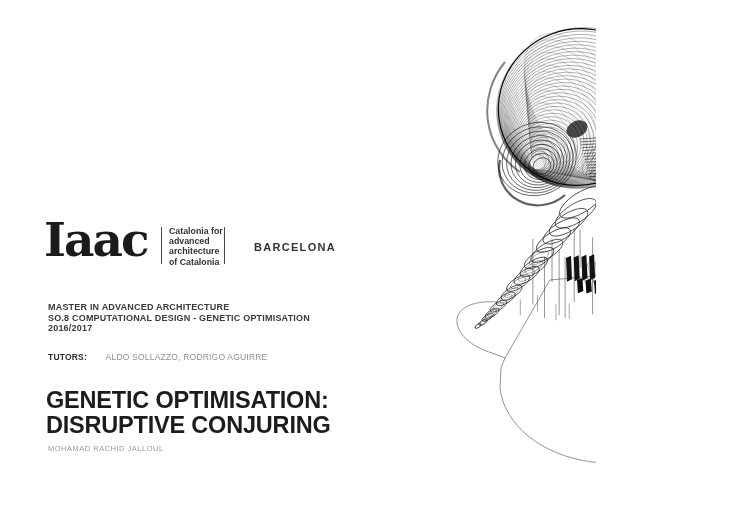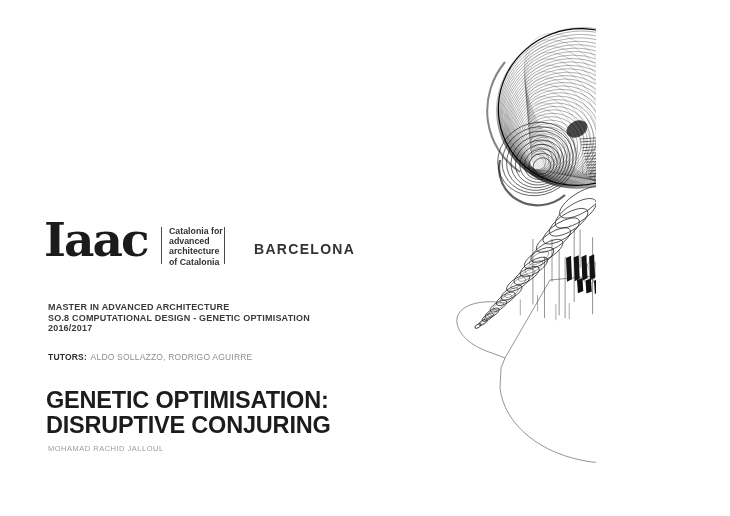--- a/index.html
+++ b/index.html
@@ -8,31 +8,31 @@
   #art{position:absolute;top:0;left:0;}
 
   
   .logo-word{position:absolute;left:44px;top:216px;font-family:"DejaVu Serif",serif;
              font-weight:bold;font-size:47px;line-height:47px;color:#1b1b1b;letter-spacing:-2px;}
   .logo-div{position:absolute;width:1px;background:#4a4a4a;top:227px;height:37px;}
   .logo-div1{left:161px;}
   .logo-div2{left:224px;}
   .logo-institute{position:absolute;left:169px;top:226px;font-size:8.8px;line-height:10.2px;
                   color:#333;font-weight:600;}
-  .logo-city{position:absolute;left:234px;top:241px;font-size:14px;font-weight:bold;
+  .logo-city{position:absolute;left:234px;top:241px;font-size:11px;font-weight:bold;
              letter-spacing:1.3px;color:#333;padding-left:20px;}
 
   
   .program{position:absolute;left:48px;top:302px;font-size:9px;font-weight:bold;
            line-height:10.5px;color:#3a3a3a;letter-spacing:.2px;}
 
   
   .tutors{position:absolute;left:48px;top:352px;font-size:8.5px;letter-spacing:.2px;}
   .tutors .lbl{font-weight:bold;color:#2e2e2e;margin-top:8px;}
-  .tutors .nm{color:#8f8f8f;margin-left:1px;}
+  .tutors .nm{color:#8f8f8f;margin-left:16px;}
 
   
   .title{position:absolute;left:46px;top:388px;font-size:23.5px;line-height:24.5px;
          font-weight:bold;color:#1c1c1c;letter-spacing:-.2px;}
 
   
   .author{position:absolute;left:48px;top:444px;font-size:7.5px;color:#9b9b9b;letter-spacing:.5px;text-align:right;}
 </style>
 </head>
 <body>

